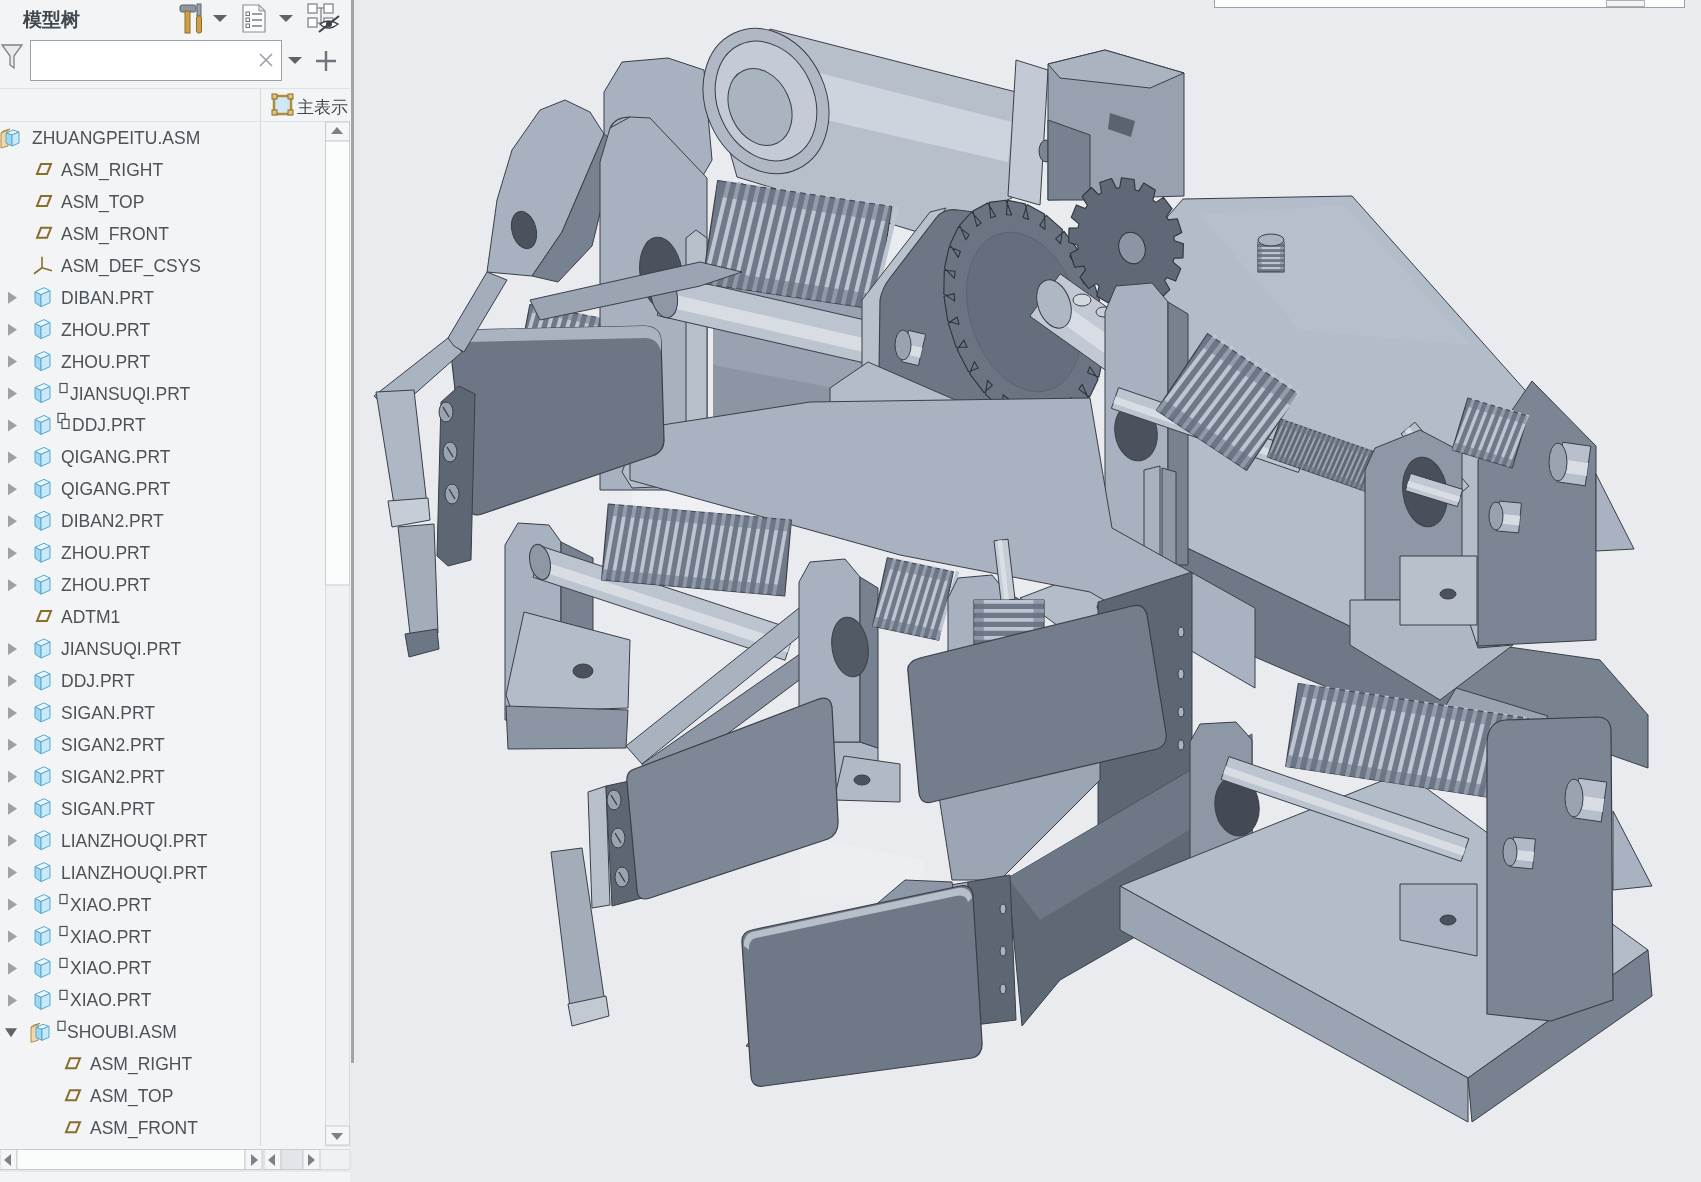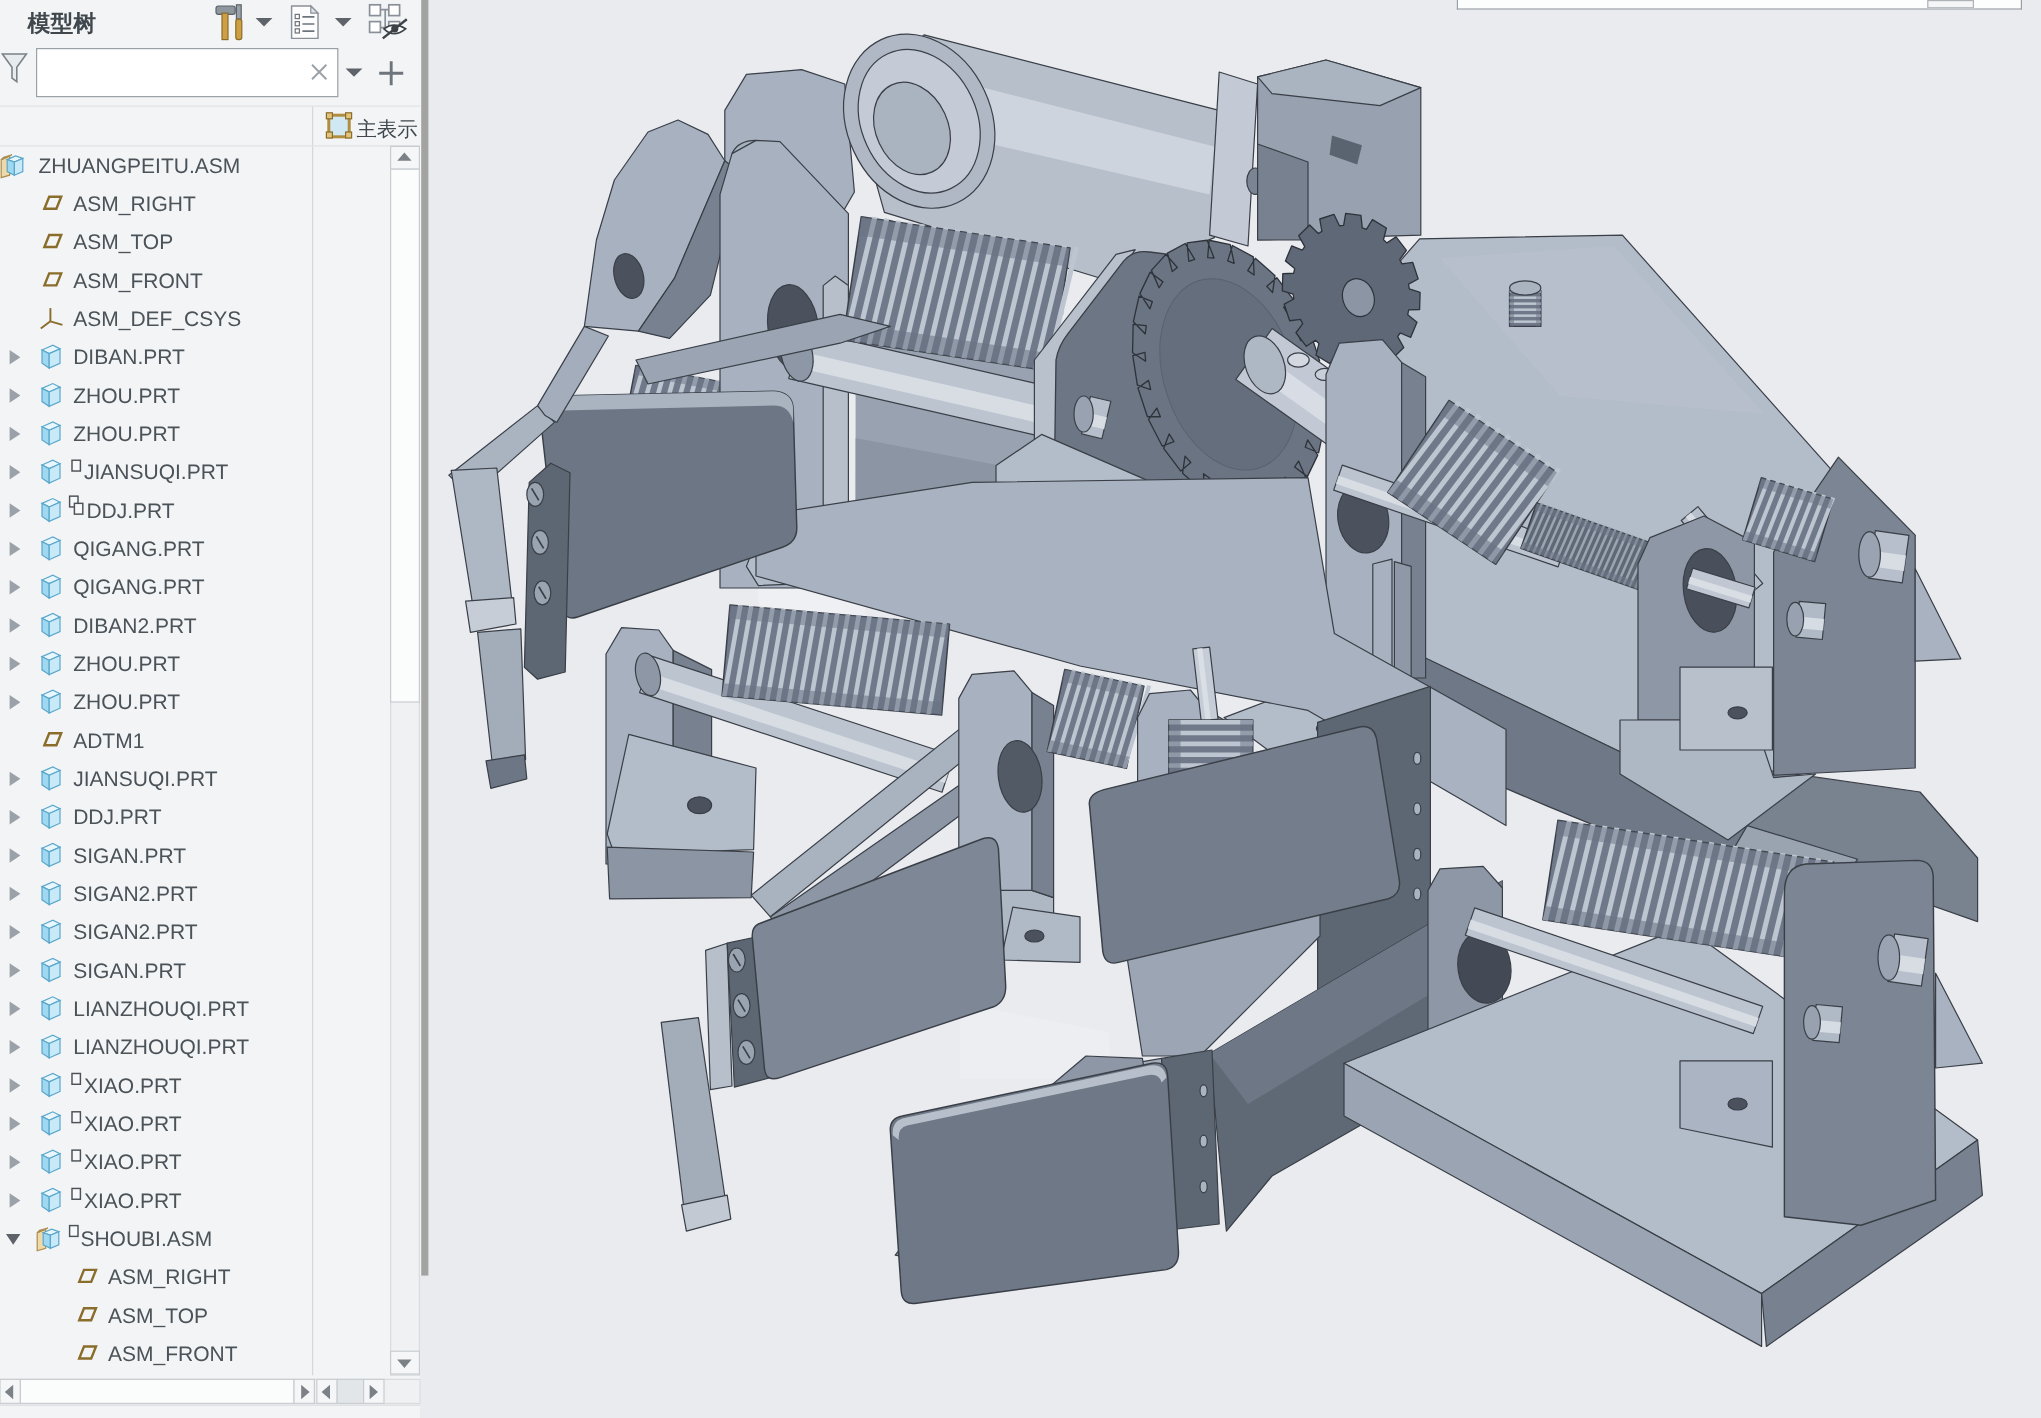--- a/index.html
+++ b/index.html
@@ -1,16 +1,16 @@
 <!DOCTYPE html>
 <html><head><meta charset="utf-8">
 <style>
 html,body{margin:0;padding:0;width:1701px;height:1182px;overflow:hidden;background:#e9ebef;
 font-family:"Liberation Sans",sans-serif;}
-#panel{position:absolute;left:0;top:0;width:351px;height:1063px;border-right:6px solid #a3a3a3;background:#f2f4f6;}
+#panel{position:absolute;left:0;top:0;width:351px;height:1063px;border-right:3px solid #a3a3a3;background:#f2f4f6;}
 #view{position:absolute;left:352px;top:0;width:1349px;height:1182px;background:#e9ebef;}
 #topstrip{position:absolute;left:1214px;top:0;width:469px;height:7px;background:#fcfdfd;border:1px solid #9aa0a6;border-top:none;}
 #topbtn{position:absolute;left:1606px;top:0;width:37px;height:5px;background:#f4f5f6;border:1px solid #adb2b7;}
 </style></head>
 <body>
 <div id="view"><svg width="1349" height="1182" viewBox="352 0 1349 1182">
       <polygon points="1183.0,199.0 1352.0,196.0 1532.0,398.0 1558.0,470.0 1480.0,690.0 1370.0,636.0 1128.0,520.0 1128.0,262.0" fill="#b3bcc9" stroke="#3a3f47" stroke-width="1.0" stroke-linejoin="round"></polygon>
       <polygon points="1200.0,215.0 1345.0,205.0 1470.0,345.0 1300.0,330.0" fill="#bfc7d2" opacity="0.35"></polygon>
       <polygon points="1098.0,505.0 1370.0,636.0 1460.0,680.0 1456.0,740.0 1290.0,672.0 1098.0,590.0" fill="#6e7886" stroke="#3a3f47" stroke-width="1.0" stroke-linejoin="round"></polygon>
       <polygon points="1460.0,640.0 1600.0,660.0 1648.0,715.0 1648.0,768.0 1540.0,730.0 1456.0,700.0" fill="#79828f" stroke="#3a3f47" stroke-width="1.0" stroke-linejoin="round"></polygon>

